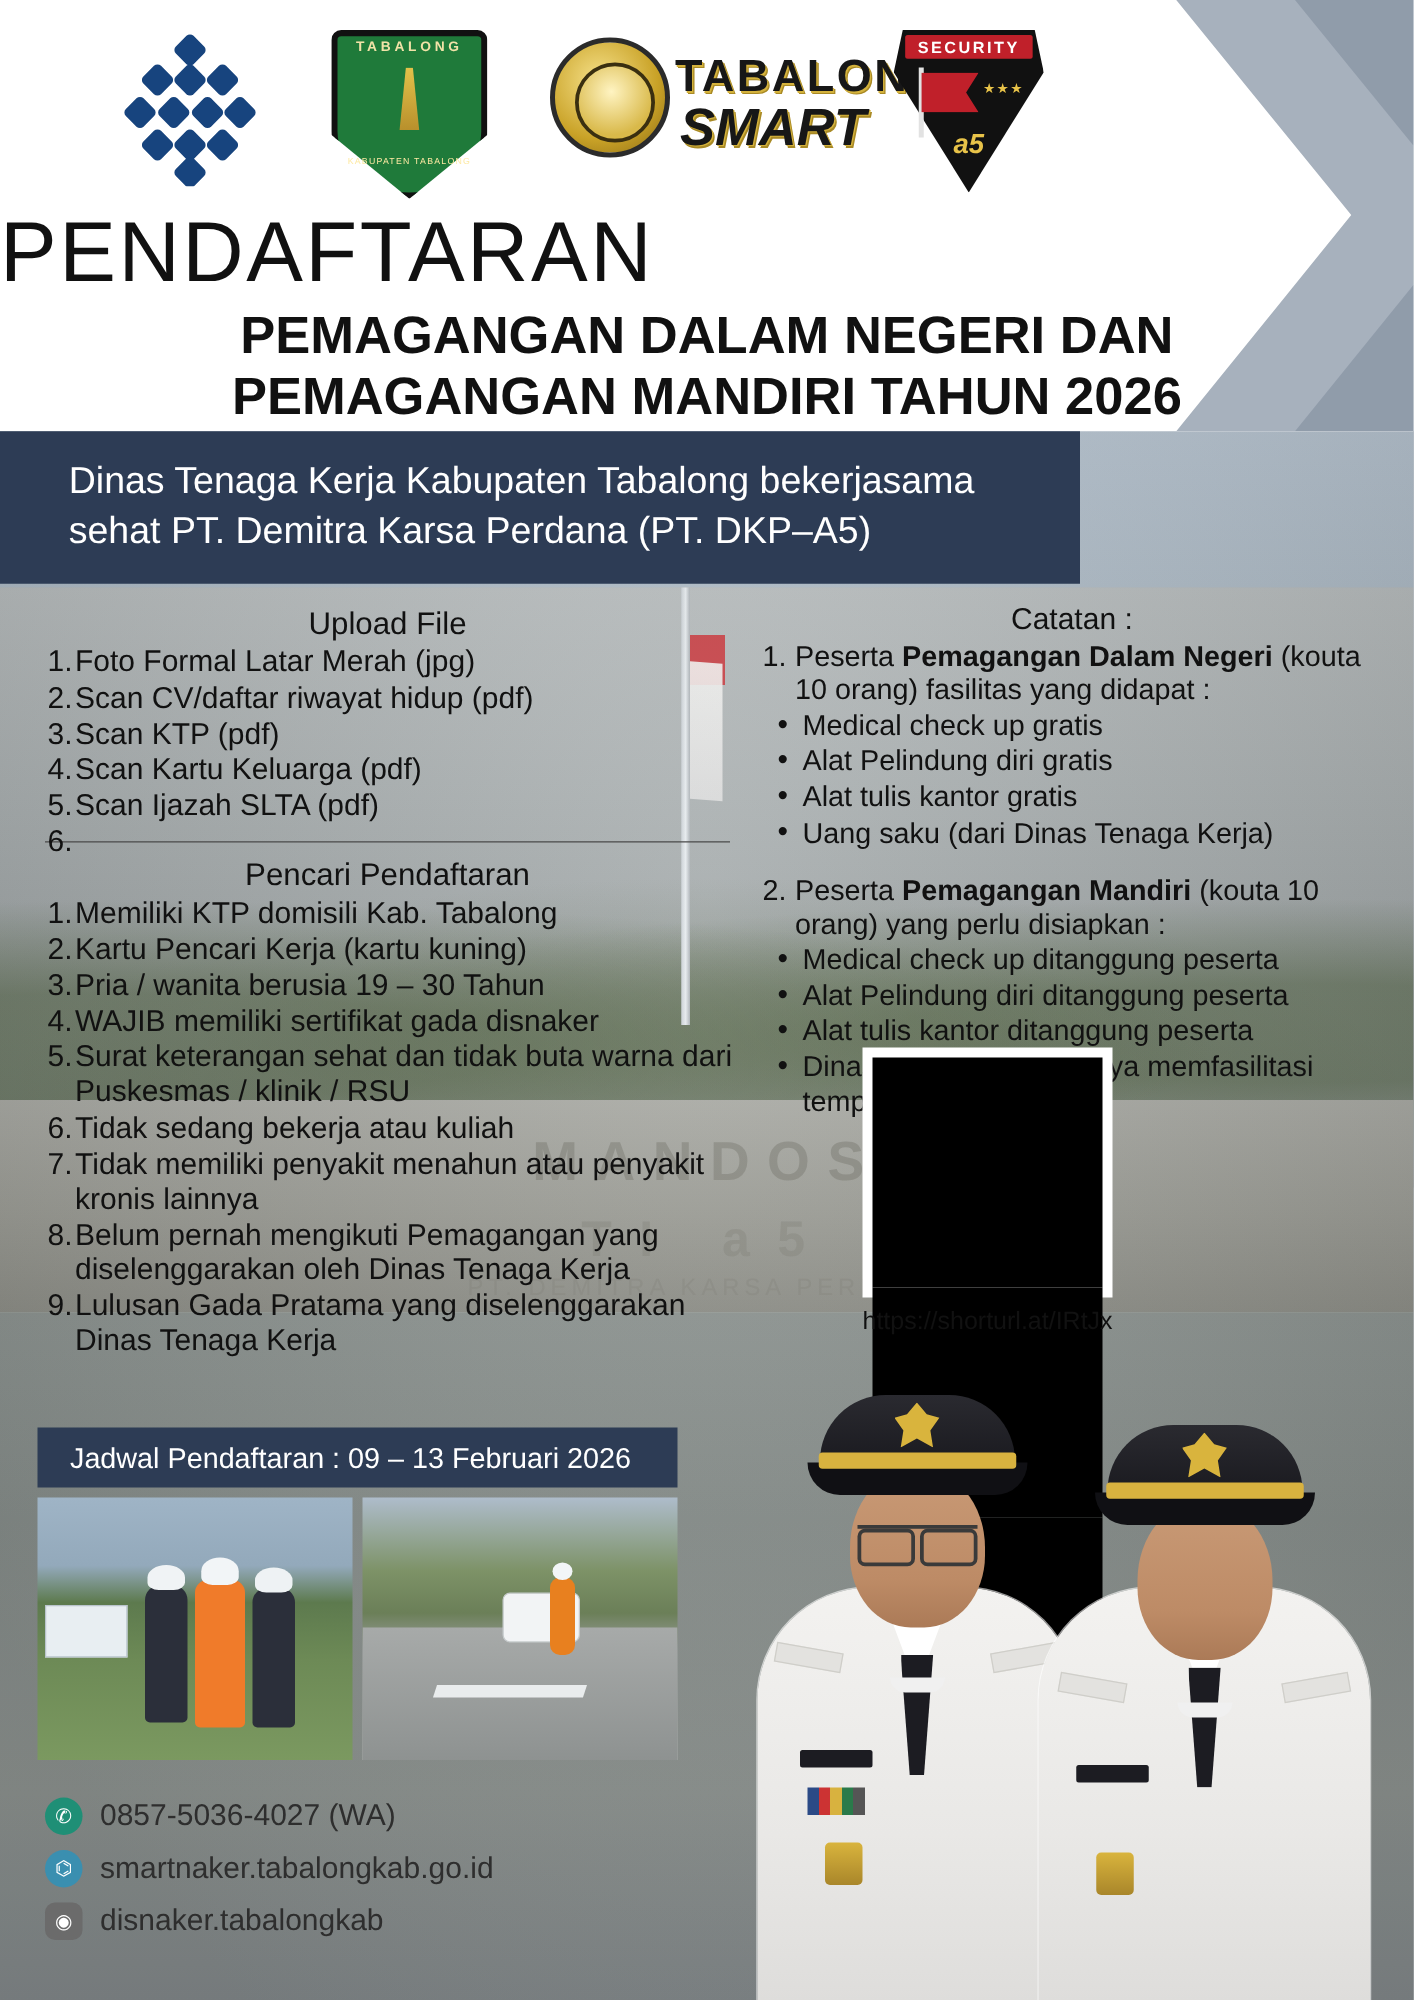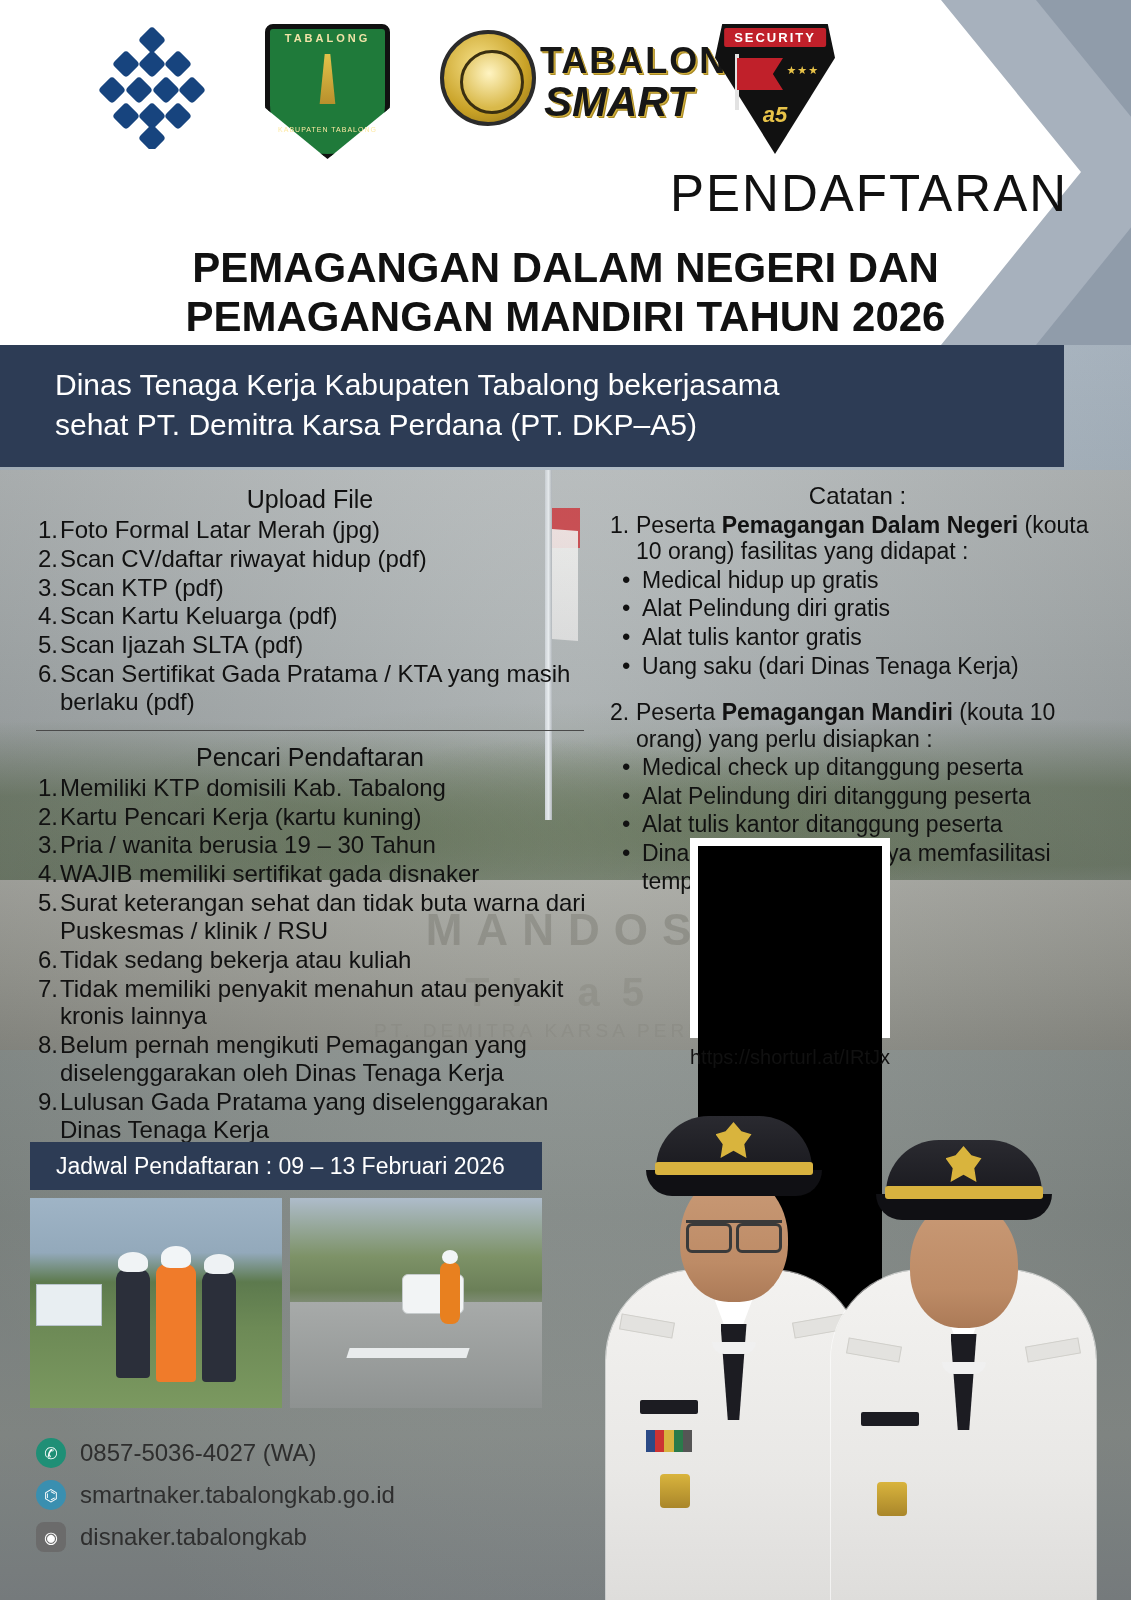--- a/index.html
+++ b/index.html
@@ -103,37 +103,37 @@
   .logo-row { position: absolute; top: 24px; left: 80px; width: 880px; height: 130px; }
   .logo { position: absolute; top: 0; }
   .logo-kemnaker { left: 10px; width: 125px; height: 125px; }
   .logo-tabalong { left: 185px; width: 125px; height: 135px; }
   .logo-smart   { left: 360px; width: 250px; height: 110px; }
   .logo-a5      { left: 635px; width: 120px; height: 130px; }
 
   
   .title-main {
     position: absolute; top: 168px; left: 0; width: 1068px;
-    text-align: right;
-    font-size: 51px; font-weight: normal; letter-spacing: 2px;
+    text-align: left;
+    font-size: 68px; font-weight: normal; letter-spacing: 2px;
     color: #111; line-height: 1;
   }
   .title-sub1 {
     position: absolute; top: 244px; left: 0; width: 1131px;
     text-align: center;
     font-size: 42px; font-weight: bold; color: #111; line-height: 1.12;
   }
   .title-sub2 {
     position: absolute; top: 293px; left: 0; width: 1131px;
     text-align: center;
     font-size: 42px; font-weight: bold; color: #111; line-height: 1.12;
   }
   
   .subtitle-bar {
-    position: absolute; left: 0; top: 345px; width: 1064px; height: 122px;
+    position: absolute; left: 0; top: 345px; width: 864px; height: 122px;
     background: #2d3c55;
     color: #fff;
     padding: 20px 0 0 55px;
     font-size: 30px; line-height: 1.32; font-weight: 400;
   }
   
   .col-left {
     position: absolute; left: 30px; top: 485px; width: 560px;
     color: #111;
   }
@@ -479,21 +479,21 @@
   </div>
 
   <div class="col-left">
     <div class="sec-title">Upload File</div>
     <ol class="numlist" id="upload-list">
         <li><span class="num">1.</span><span>Foto Formal Latar Merah (jpg)</span></li>
         <li><span class="num">2.</span><span>Scan CV/daftar riwayat hidup (pdf)</span></li>
         <li><span class="num">3.</span><span>Scan KTP (pdf)</span></li>
         <li><span class="num">4.</span><span>Scan Kartu Keluarga (pdf)</span></li>
         <li><span class="num">5.</span><span>Scan Ijazah SLTA (pdf)</span></li>
-        <li><span class="num">6.</span><span>Scan Sertifikat Gada Pratama / KTA yang masih berlaku (pdf)</span></li>
+        <li><span class="num">6.</span></li>
       </ol>
 
     <hr class="hr-thin">
 
     <div class="sec-title">Pencari Pendaftaran</div>
     <ol class="numlist" id="syarat-list">
         <li><span class="num">1.</span><span>Memiliki KTP domisili Kab. Tabalong</span></li>
         <li><span class="num">2.</span><span>Kartu Pencari Kerja (kartu kuning)</span></li>
         <li><span class="num">3.</span><span>Pria / wanita berusia 19 – 30 Tahun</span></li>
         <li><span class="num">4.</span><span>WAJIB memiliki sertifikat gada disnaker</span></li>
@@ -506,21 +506,21 @@
   </div>
 
   <div class="col-right">
     <div class="note-title">Catatan :</div>
 
     <div class="note-item">
       <span class="num">1.</span>
       <span id="cat1-lead">Peserta <b>Pemagangan Dalam Negeri</b> (kouta 10 orang) fasilitas yang didapat :</span>
     </div>
     <ul class="bullets" id="cat1-bullets">
-        <li>Medical hidup up gratis</li>
+        <li>Medical check up gratis</li>
         <li>Alat Pelindung diri gratis</li>
         <li>Alat tulis kantor gratis</li>
         <li>Uang saku (dari Dinas Tenaga Kerja)</li>
       </ul>
 
     <div style="height:18px"></div>
 
     <div class="note-item">
       <span class="num">2.</span>
       <span id="cat2-lead">Peserta <b>Pemagangan Mandiri</b> (kouta 10 orang) yang perlu disiapkan :</span>

